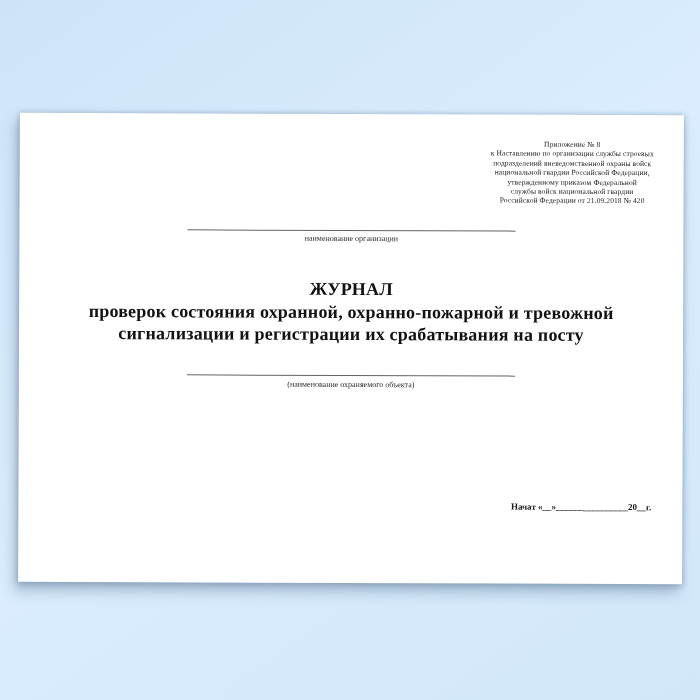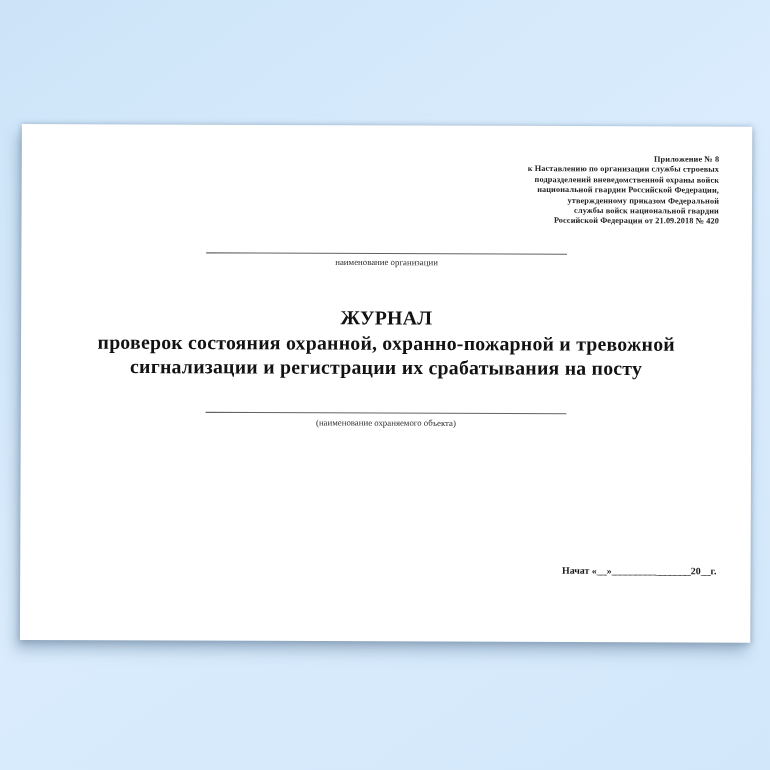--- a/index.html
+++ b/index.html
@@ -26,26 +26,25 @@
     transform-origin: 50% 50%;
     box-shadow:
       0 0 5px rgba(118, 143, 170, 0.55),
       -4px 9px 13px rgba(118, 143, 170, 0.50),
       0 3px 6px rgba(118, 143, 170, 0.35);
   }
   .appendix {
     position: absolute;
     top: 25px;
     right: 30px;
-    text-align: right;
+    text-align: center;
     font-size: 7.5px;
     line-height: 9.4px;
     letter-spacing: 0.1px;
     color: #222222;
-    font-weight: bold;
   }
   .rule {
     position: absolute;
     left: 168px;
     width: 328px;
     border-top: 1px solid #636363;
     height: 0;
   }
   .rule.org { top: 116px; }
   .rule.obj { top: 261px; }
@@ -67,21 +66,21 @@
     text-align: center;
     font-weight: bold;
     font-size: 18px;
     line-height: 22.5px;
     letter-spacing: 0.2px;
     color: #121212;
   }
   .title-block div { white-space: nowrap; }
   .dates {
     position: absolute;
-    top: 394px;
+    top: 382px;
     right: 31px;
     text-align: right;
     font-size: 9px;
     font-weight: bold;
     line-height: 21px;
     color: #161616;
     white-space: nowrap;
   }
 </style>
 </head>

